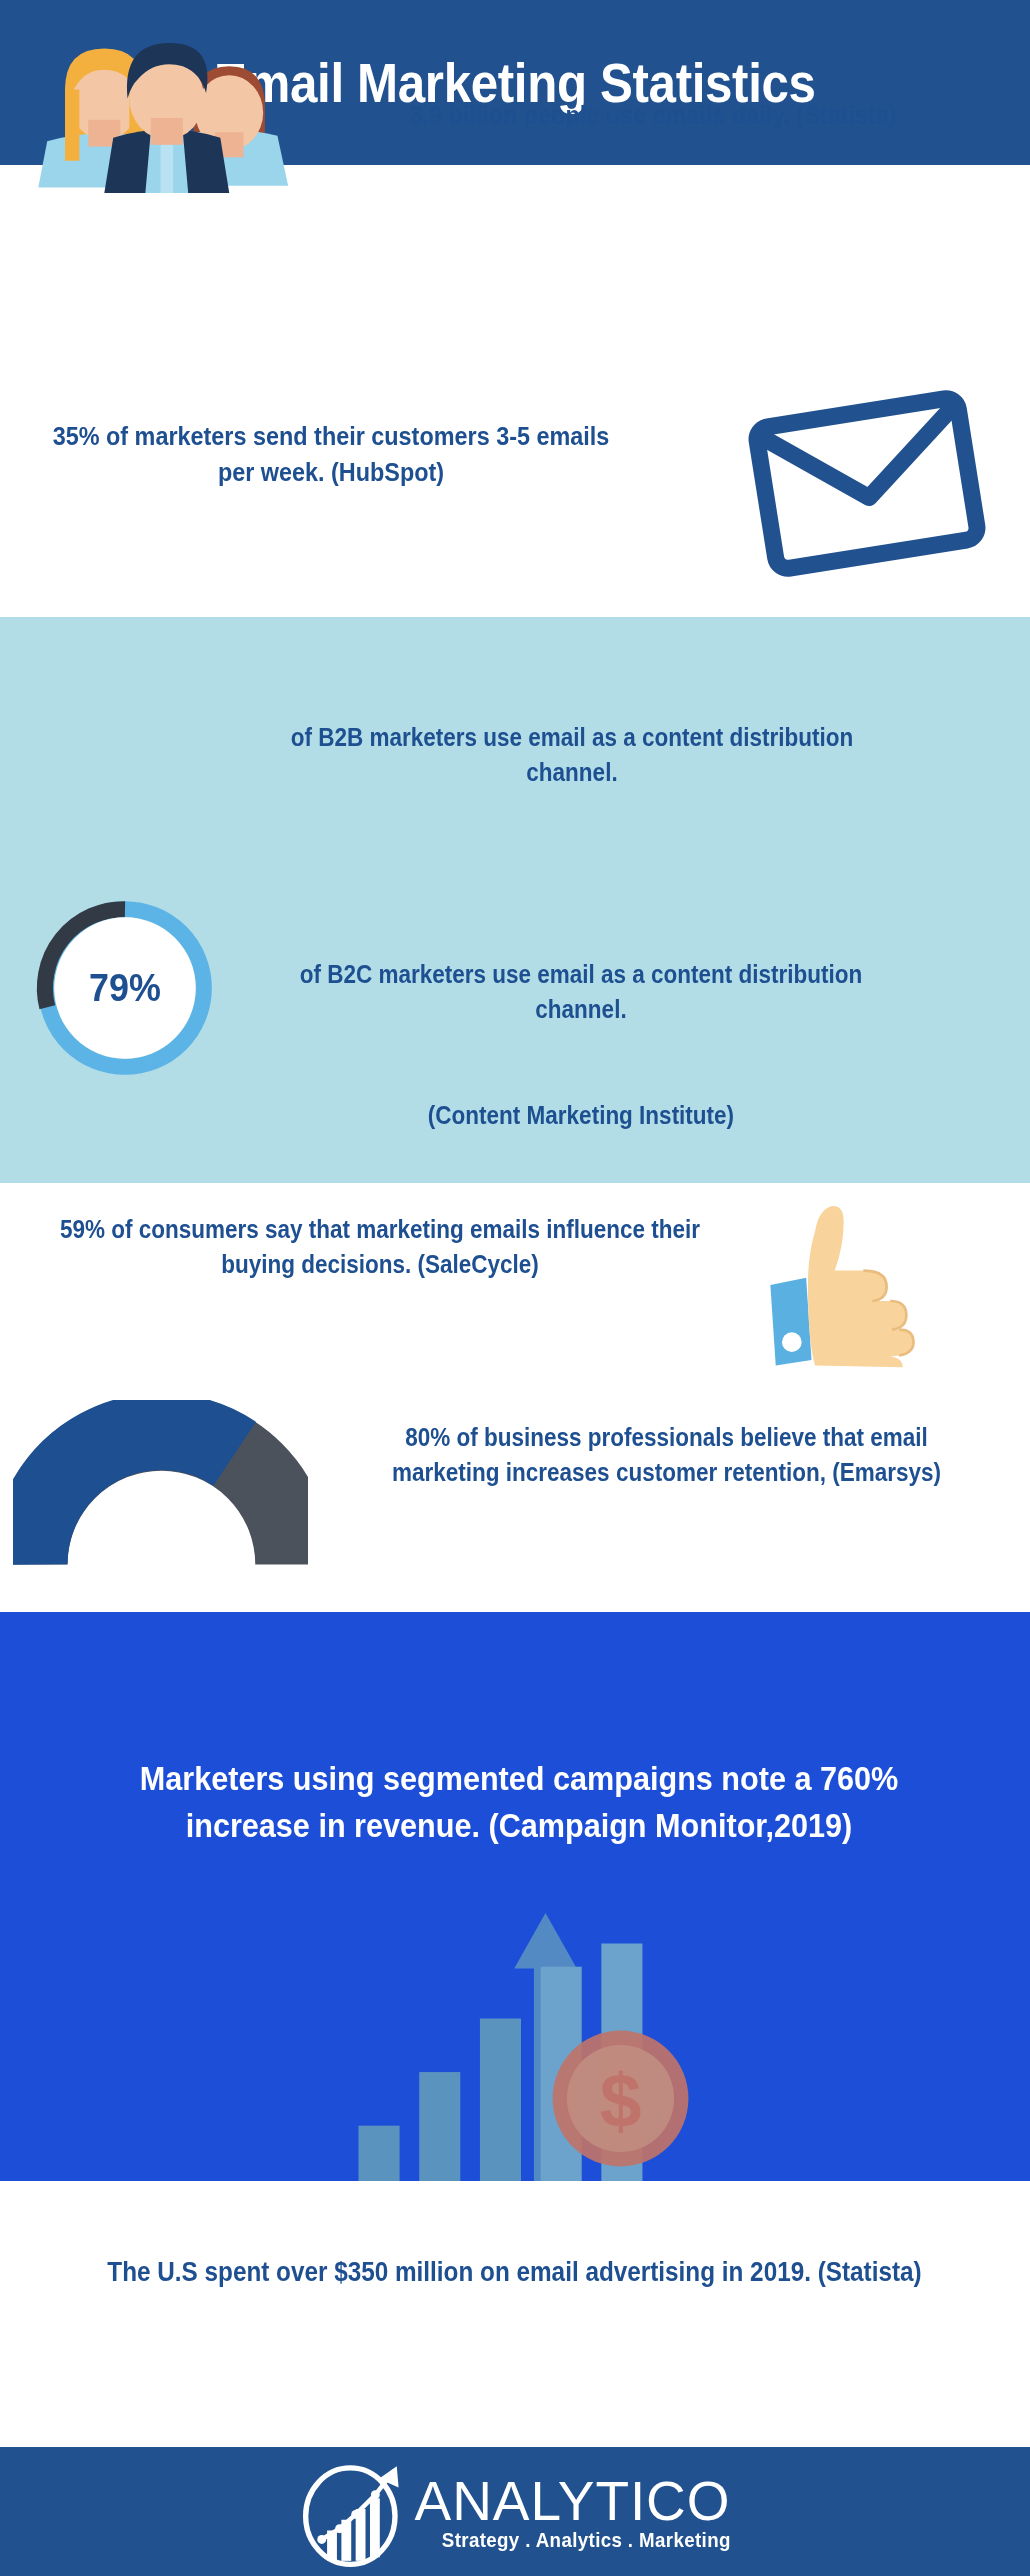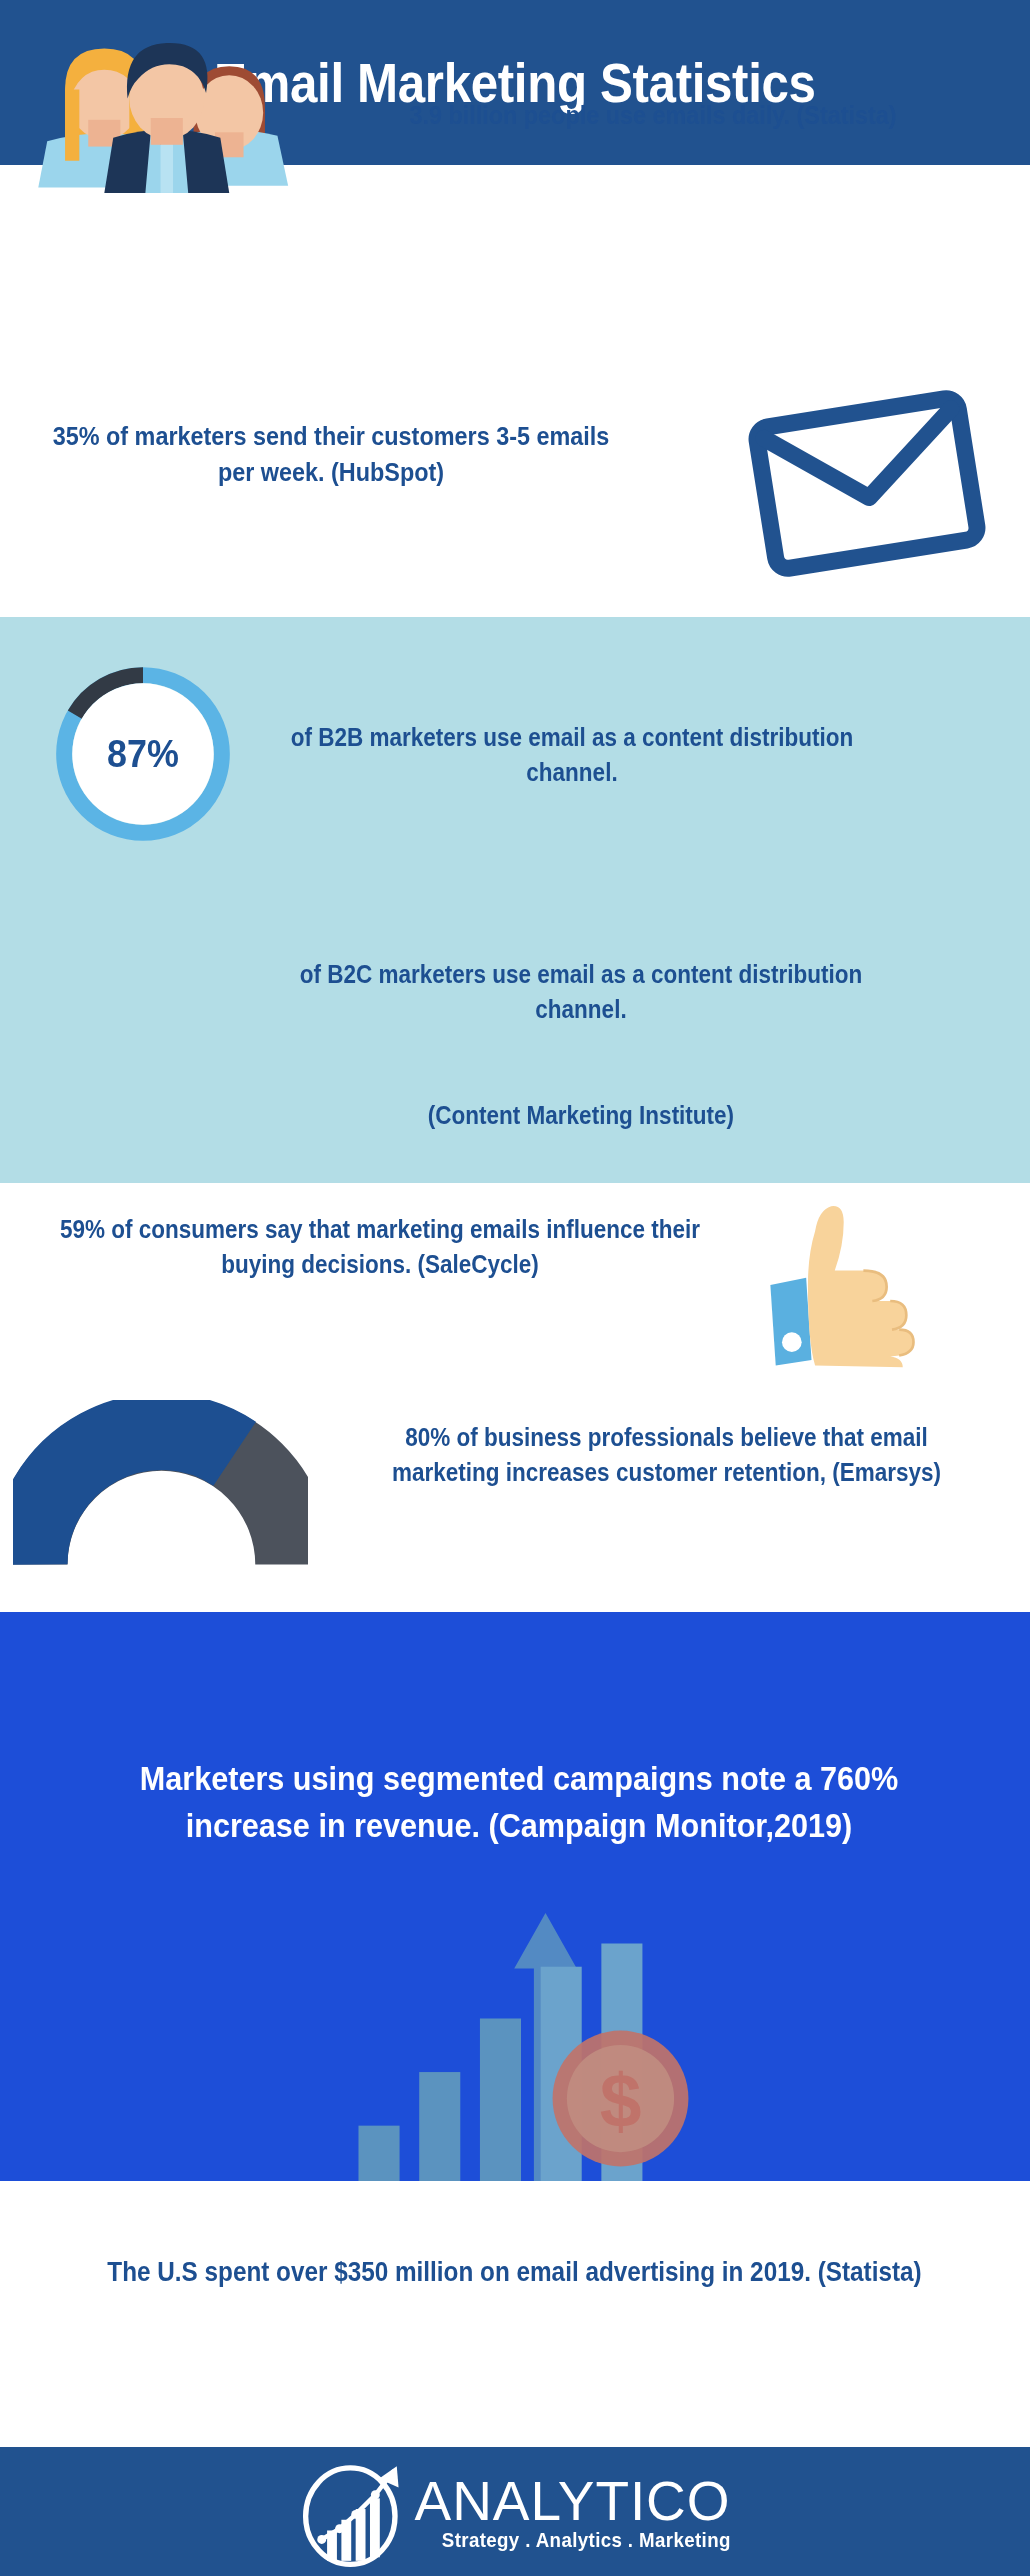--- a/index.html
+++ b/index.html
@@ -276,31 +276,31 @@
     <svg viewBox="0 0 300 240" width="268" height="215" xmlns="http://www.w3.org/2000/svg">
       <g transform="rotate(-9 150 120)">
         <rect x="36" y="40" width="228" height="160" rx="14" ry="14" fill="none" stroke="#21528f" stroke-width="19"></rect>
         <path d="M44 52 L150 136 L256 52" fill="none" stroke="#21528f" stroke-width="19" stroke-linecap="round" stroke-linejoin="round"></path>
       </g>
     </svg>
   </div>
 
   <div class="band-light"></div>
 
-  <div class="donut-wrap d87">
+  <div class="stat-text donut-text t87">of B2B marketers use email as a content distribution channel.</div>
+
+  <div class="donut-wrap d79">
     <svg viewBox="0 0 210 210" width="188" height="188" xmlns="http://www.w3.org/2000/svg">
       <circle cx="105" cy="105" r="88" fill="none" stroke="#5bb4e5" stroke-width="18"></circle>
 
-      <path d="M105 17 A88 88 0 0 0 28.8 61.0" fill="none" stroke="#323a45" stroke-width="18"></path>
+      <path d="M105 17 A88 88 0 0 0 18.2 126.5" fill="none" stroke="#323a45" stroke-width="18"></path>
       <circle cx="105" cy="105" r="79" fill="#ffffff"></circle>
     </svg>
-    <div class="donut-label">87%</div>
-  </div>
-  <div class="stat-text donut-text t87">of B2B marketers use email as a content distribution channel.</div>
-
+    <div class="donut-label">79%</div>
+  </div>
   <div class="stat-text donut-text t79">of B2C marketers use email as a content distribution channel.</div>
   <div class="stat-text cmi-source">(Content Marketing Institute)</div>
 
   <div class="stat-text text-59">59% of consumers say that marketing emails influence their buying decisions. (SaleCycle)</div>
   <div class="thumb-icon">
     <svg viewBox="0 0 180 190" width="161" height="170" xmlns="http://www.w3.org/2000/svg">
 
       <path d="M6 96 L46 88 L52 180 L12 186 Z" fill="#5ab0e0"></path>
       <circle cx="30" cy="160" r="11" fill="#ffffff"></circle>
 

